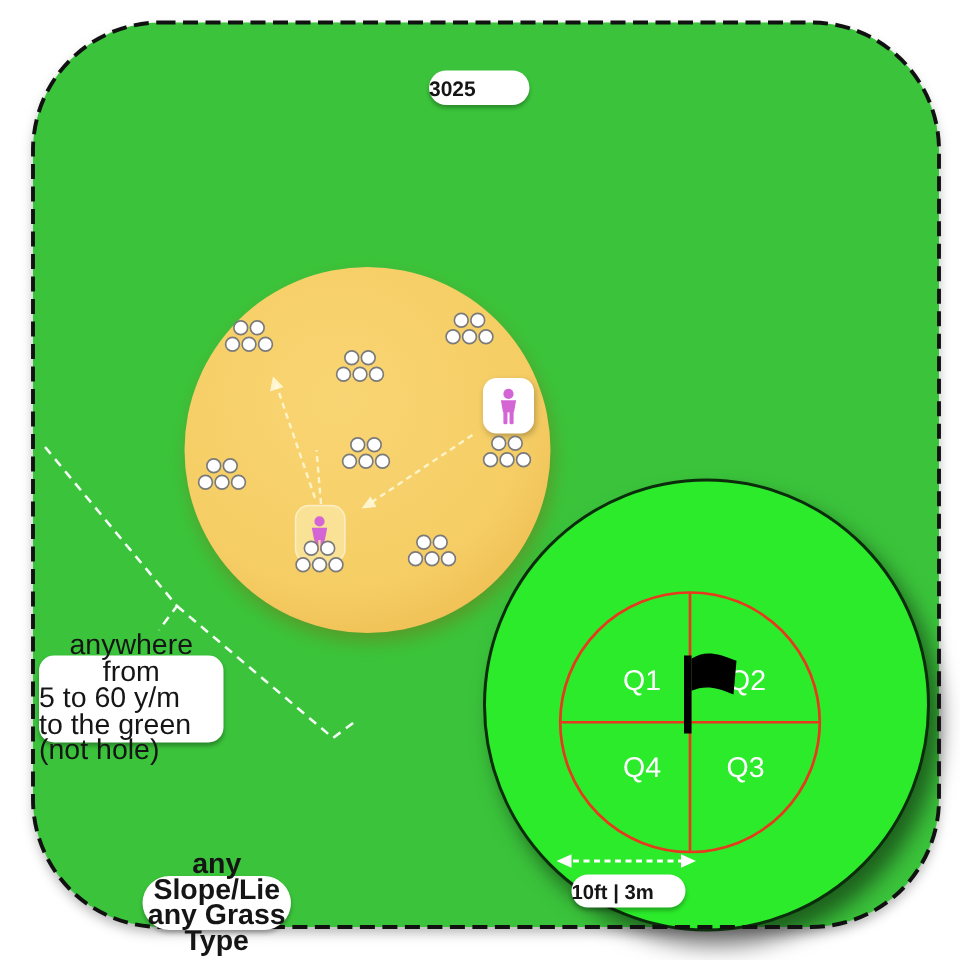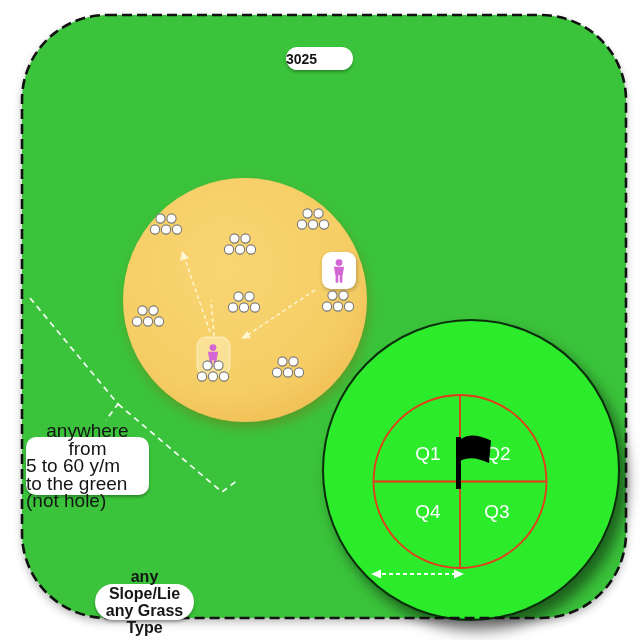--- a/index.html
+++ b/index.html
@@ -30,21 +30,21 @@
   .overlay{position:absolute;color:#151515;text-align:center;display:flex;
            flex-direction:column;align-items:flex-start;justify-content:center;}
   .pill{background:#ffffff;box-shadow:0 2px 3px rgba(0,0,0,0.30);}
   .badge{left:286px;top:47px;width:67px;height:23px;border-radius:12px;
          font-weight:700;font-size:14px;}
   .distance{left:26px;top:437px;width:123px;height:58px;border-radius:10px;
             background:#ffffff;box-shadow:0 2px 3px rgba(0,0,0,0.30);
             font-size:19px;line-height:17.5px;}
   .distance .b{font-weight:400;}
   .surface{left:95px;top:584px;width:99px;height:36px;border-radius:18px;
-           font-size:16px;font-weight:600;line-height:17px;}
+           font-size:19px;font-weight:600;line-height:17px;}
   .scale{left:381px;top:583px;width:76px;height:22px;border-radius:11px;
          font-weight:700;font-size:13.5px;}
 </style>
 </head>
 <body>
 
 <div class="stage">
 
   <svg width="640" height="640" viewBox="0 0 640 640">
     <defs>
@@ -140,14 +140,17 @@
     <span class="b">5 to 60 y/m</span>
     <span class="b">to the green</span>
     <span>(not hole)</span>
   </div>
 
   <div class="overlay pill surface">
     <span>any Slope/Lie</span>
     <span>any Grass Type</span>
   </div>
 
+  <div class="overlay pill scale">
+    <span>10ft | 3m</span>
+  </div>
 
 </div>
 
 </body></html>

